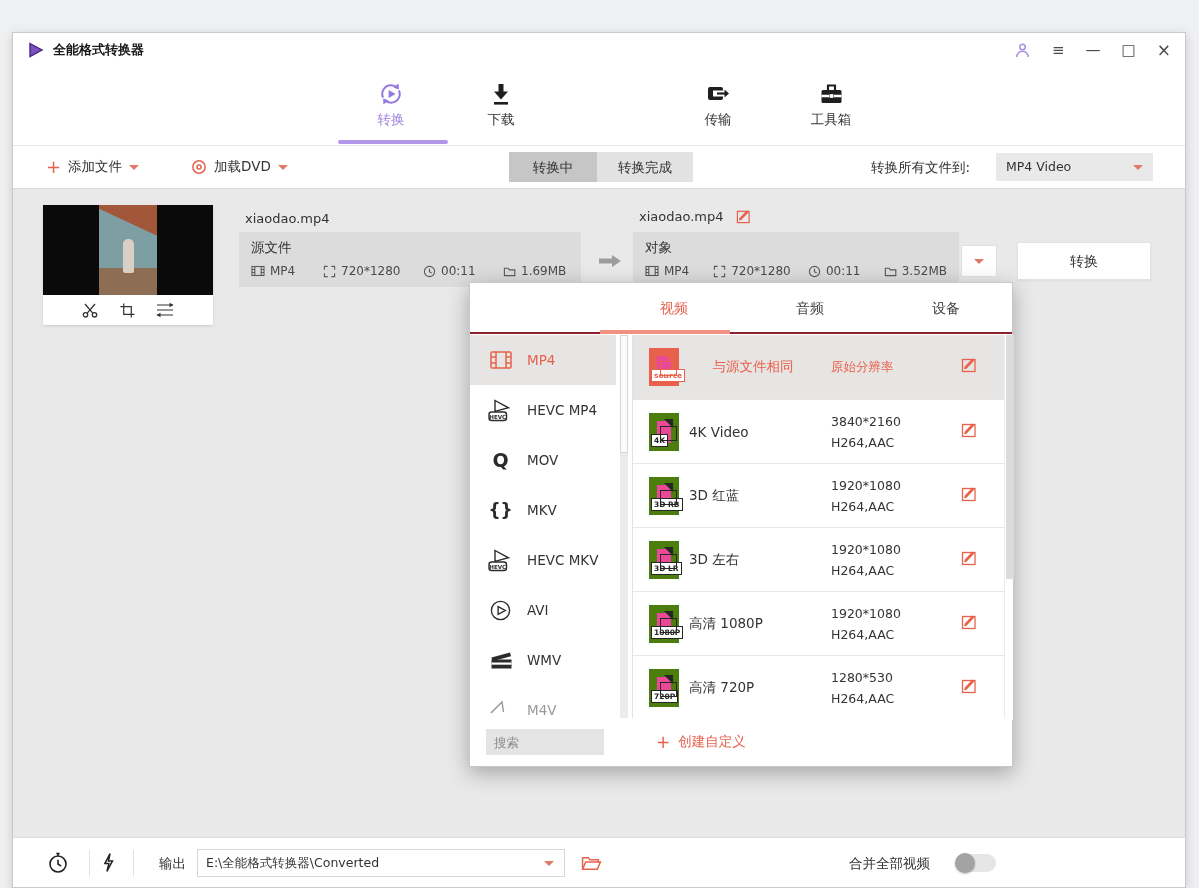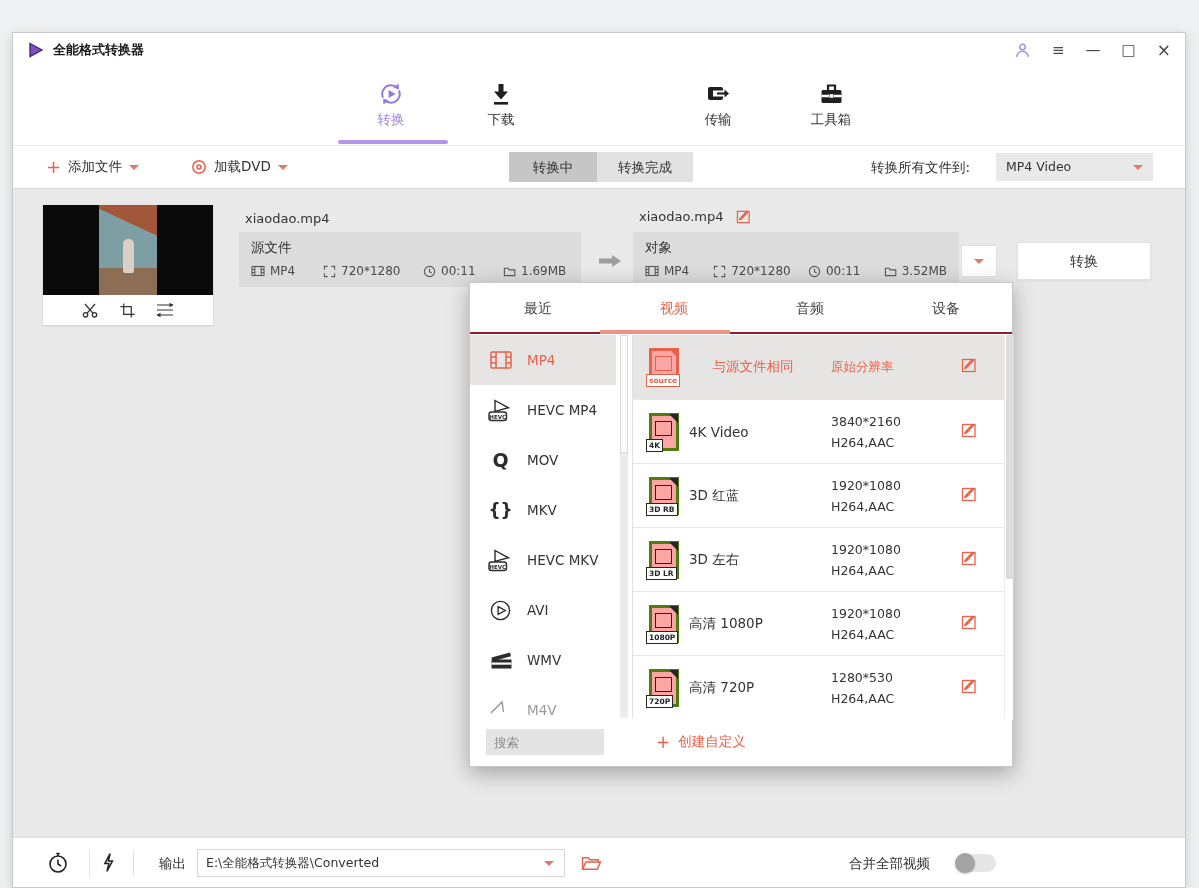--- a/index.html
+++ b/index.html
@@ -80,21 +80,21 @@
   .fmt-thumb { position:absolute; left:0; top:0; width:8px; height:118px; background:#fbfbfb; border:1px solid #d8d8d8; cursor:pointer; }
 
   .preset-col { position:absolute; left:162px; top:52px; width:372px; height:385px; border-left:1px solid #e2e2e2; overflow:hidden; }
   .preset-row { position:relative; height:64px; border-bottom:1px solid #e8e8e8; cursor:pointer; }
   .preset-row.selected { height:65px; background:#e7e5e3; }
   .pname { position:absolute; left:56px; top:50%; transform:translateY(-50%); width:128px; font-size:13.5px; color:#333; }
   .pres { position:absolute; left:198px; top:50%; transform:translateY(-50%); font-size:12.5px; color:#333; line-height:1.7; }
   .preset-row.selected .pname, .preset-row.selected .pres { color:#e8614c;text-align:center; }
   .pedit { position:absolute; left:328px; top:50%; transform:translateY(-50%); color:#e8614c; cursor:pointer; }
 
-  .pfile { position:absolute; left:16px; top:50%; transform:translateY(-50%); width:30px; height:38px; border:3px solid #4d7c0f; background:#fca5a5; }
+  .pfile { position:absolute; left:16px; top:50%; transform:translateY(-50%); width:30px; height:38px; border:8px solid #4d7c0f; background:#ec4899; }
   .pfile::before { content:''; position:absolute; top:-2px; right:-2px; width:0; height:0; border-top:9px solid #262626; border-left:9px solid transparent; }
   .pfile::after { content:''; position:absolute; left:3px; top:5px; width:15px; height:13px; border:1.5px solid #262626; }
   .pbadge { position:absolute; bottom:-4px; left:-6px; background:#fff; border:1.5px solid #262626; font-size:7.5px; font-weight:bold; line-height:9px; padding:1px 2px; color:#262626; white-space:nowrap; }
   .preset-row.selected .pfile, .preset-row.selected .pfile::after { border-color:#e8614c; }
   .preset-row.selected .pfile::before { border-top-color:#e8614c; }
   .preset-row.selected .pbadge { border-color:#e8614c; color:#e8614c; }
 
   .preset-scroll { position:absolute; left:534px; top:52px; width:9px; height:385px; background:#fff; border-left:1px solid #ececec; }
   .preset-thumb { position:absolute; left:1px; top:0; width:8px; height:244px; background:#dcdcdc; cursor:pointer; }
 
@@ -349,21 +349,20 @@
             <span>3.52MB</span>
           </span>
       </div>
     </div>
     <div class="dd-btn">
         <span class="caret"></span>
       </div>
     <div class="convert-btn">转换</div>
 
     <div class="popup">
-      <div class="ptab" style="left:0">最近</div>
       <div class="ptab active" style="left:136px">视频</div>
       <div class="ptab" style="left:272px">音频</div>
       <div class="ptab" style="left:408px">设备</div>
       <div class="ptab-line"></div>
       <div class="ptab-underline"></div>
 
       <div class="fmt-col">
         <div class="fmt-item active">
           <span class="fico">
               <svg width="24" height="22" viewBox="0 0 24 22">

